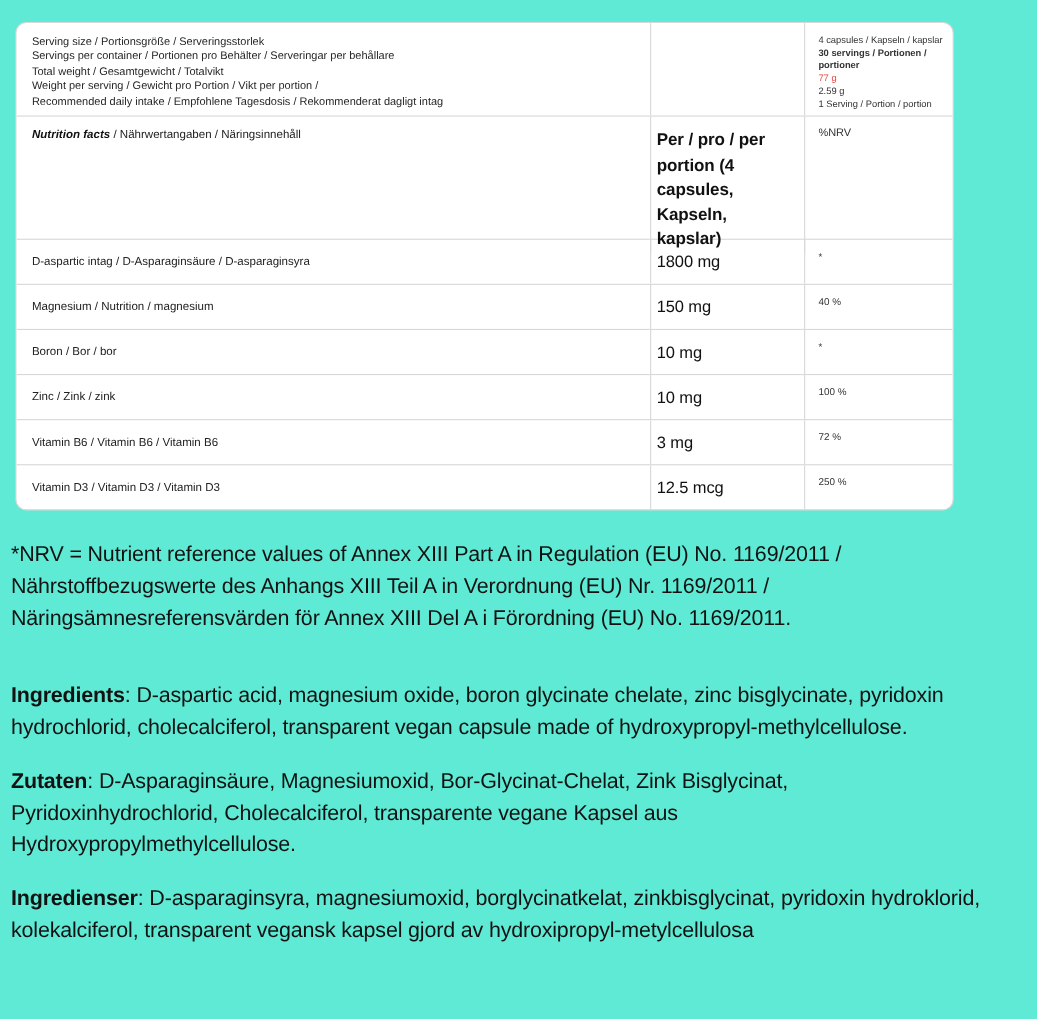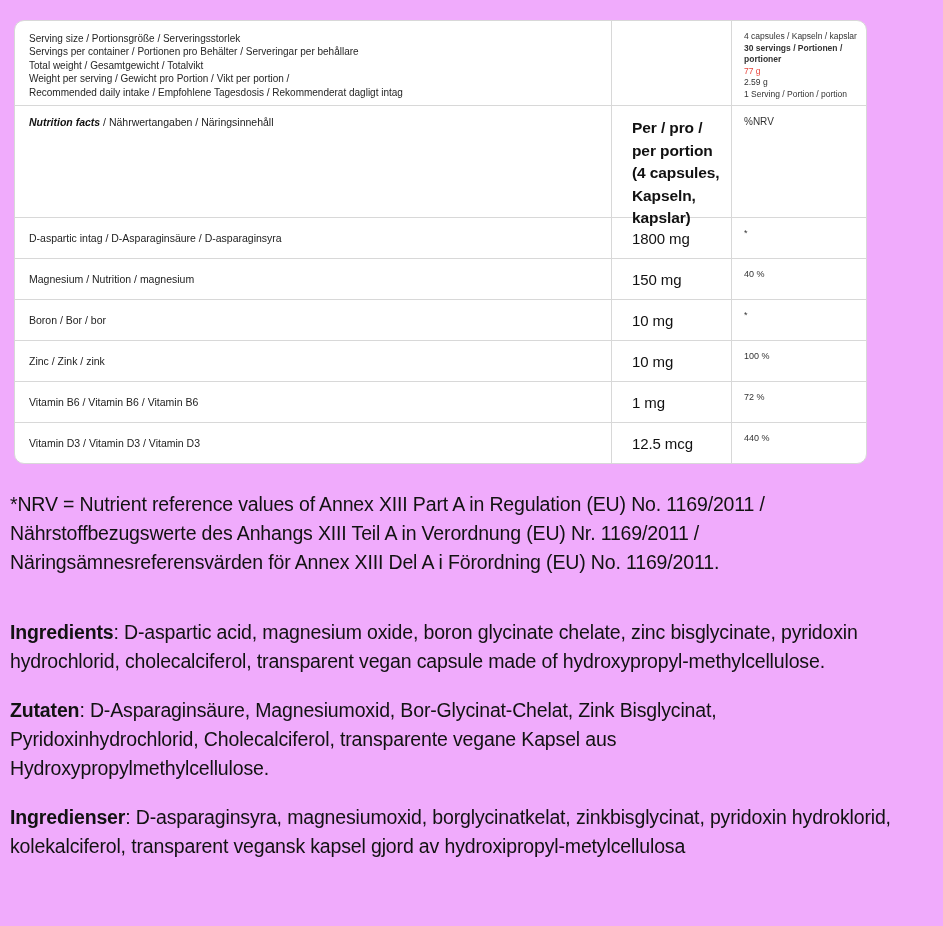--- a/index.html
+++ b/index.html
@@ -1,32 +1,32 @@
 <!DOCTYPE html>
 <html><head>
 <meta charset="utf-8">
 <style>
   html,body { margin:0; padding:0; background:#fff; }
   .page {
-    width:943px; height:926px; background:#f0abfc; overflow:hidden;
+    width:943px; height:926px; background:#5eead4; overflow:hidden;
     font-family:"Liberation Sans","DejaVu Sans",sans-serif; color:#1a1a1a;
   }
 
   
   .ntable {
     margin:20px 0 0 14px; width:851px;
     border:1px solid #d8d8d8; border-radius:10px; overflow:hidden;
     background:#fff;
   }
   .trow { display:grid; grid-template-columns:576px 140px 1fr; }
   .trow + .trow { border-top:1px solid #d8d8d8; }
   .cell { box-sizing:border-box; min-width:0; }
   .c1 { padding-left:14px; padding-right:14px; }
   .c2,.c3 { border-left:1px solid #d8d8d8; }
-  .c2 { padding-left:20px; padding-right:8px;margin-left:20px; }
+  .c2 { padding-left:5px; padding-right:8px; }
   .c3 { padding-left:12px; padding-right:5px; }
 
   .row-serving { height:84px; }
   .row-serving .c1 { padding-top:11px; font-size:10px; line-height:13.4px; color:#262626; }
   .row-serving .c3 { padding-top:10px; font-size:8.5px; line-height:11.6px; color:#333; }
   .serving-vals div { white-space:nowrap; }
   .serving-vals div:nth-child(2) { white-space:normal;font-weight:bold; }
   .red { color:#e8453c; }
 
   .row-header { height:111px; }
@@ -100,27 +100,27 @@
       <div class="cell c2">10 mg</div>
       <div class="cell c3">*</div>
     </div>
     <div class="trow row-data">
       <div class="cell c1">Zinc / Zink / zink</div>
       <div class="cell c2">10 mg</div>
       <div class="cell c3">100 %</div>
     </div>
     <div class="trow row-data">
       <div class="cell c1">Vitamin B6 / Vitamin B6 / Vitamin B6</div>
-      <div class="cell c2">1 mg</div>
+      <div class="cell c2">3 mg</div>
       <div class="cell c3">72 %</div>
     </div>
     <div class="trow row-data">
       <div class="cell c1">Vitamin D3 / Vitamin D3 / Vitamin D3</div>
       <div class="cell c2">12.5 mcg</div>
-      <div class="cell c3">440 %</div>
+      <div class="cell c3">250 %</div>
     </div>
 
   </div>
 
   <div class="textblock">
     <p class="para p-footnote">*NRV = Nutrient reference values of Annex XIII Part A in Regulation (EU) No. 1169/2011 / Nährstoffbezugswerte des Anhangs XIII Teil A in Verordnung (EU) Nr. 1169/2011 / Näringsämnesreferensvärden för Annex XIII Del A i Förordning (EU) No. 1169/2011.</p>
 
     <p class="para p-en">
       <span class="bold">Ingredients</span><span>: D-aspartic acid, magnesium oxide, boron glycinate chelate, zinc bisglycinate, pyridoxin hydrochlorid, cholecalciferol, transparent vegan capsule made of hydroxypropyl-methylcellulose.</span>
     </p>

